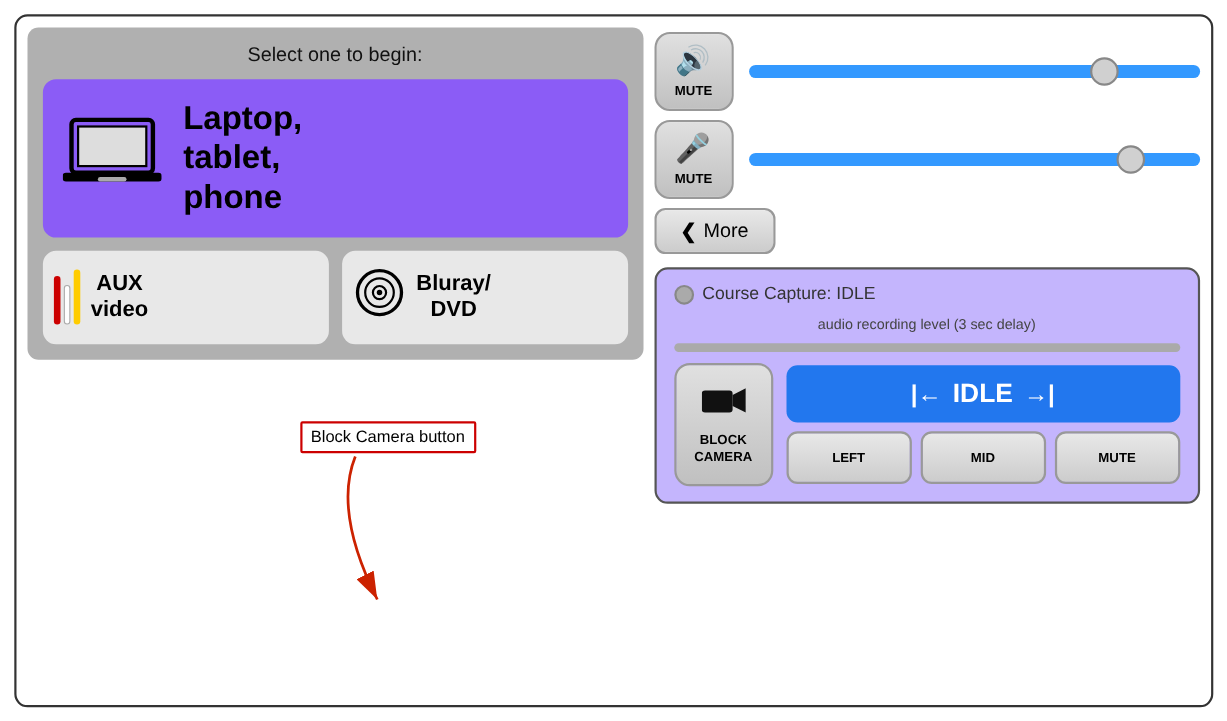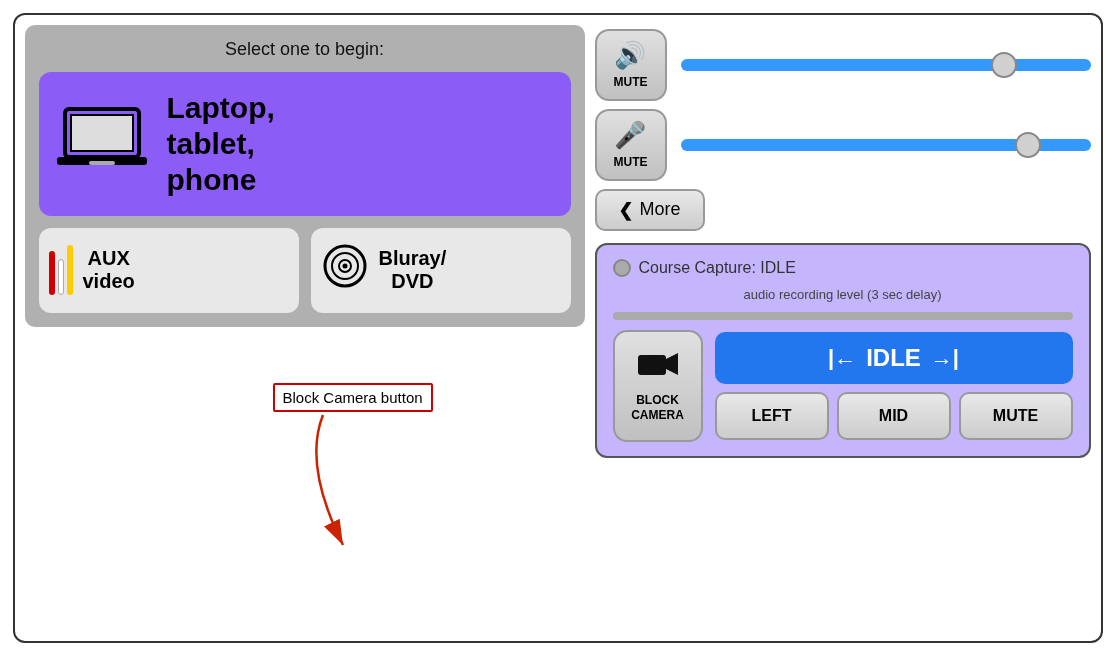--- a/index.html
+++ b/index.html
@@ -295,21 +295,21 @@
     .position-btns {
       display: flex;
       gap: 8px;
     }
     .pos-btn {
       flex: 1;
       height: 48px;
       background: linear-gradient(to bottom, #e8e8e8, #cccccc);
       border: 2px solid #999;
       border-radius: 10px;
-      font-size: 16px;
+      font-size: 12px;
       font-weight: bold;
       cursor: pointer;
     }
   </style>
 </head>
 <body>
 
 <div class="outer-container">
 
   <div style="position:relative;">

